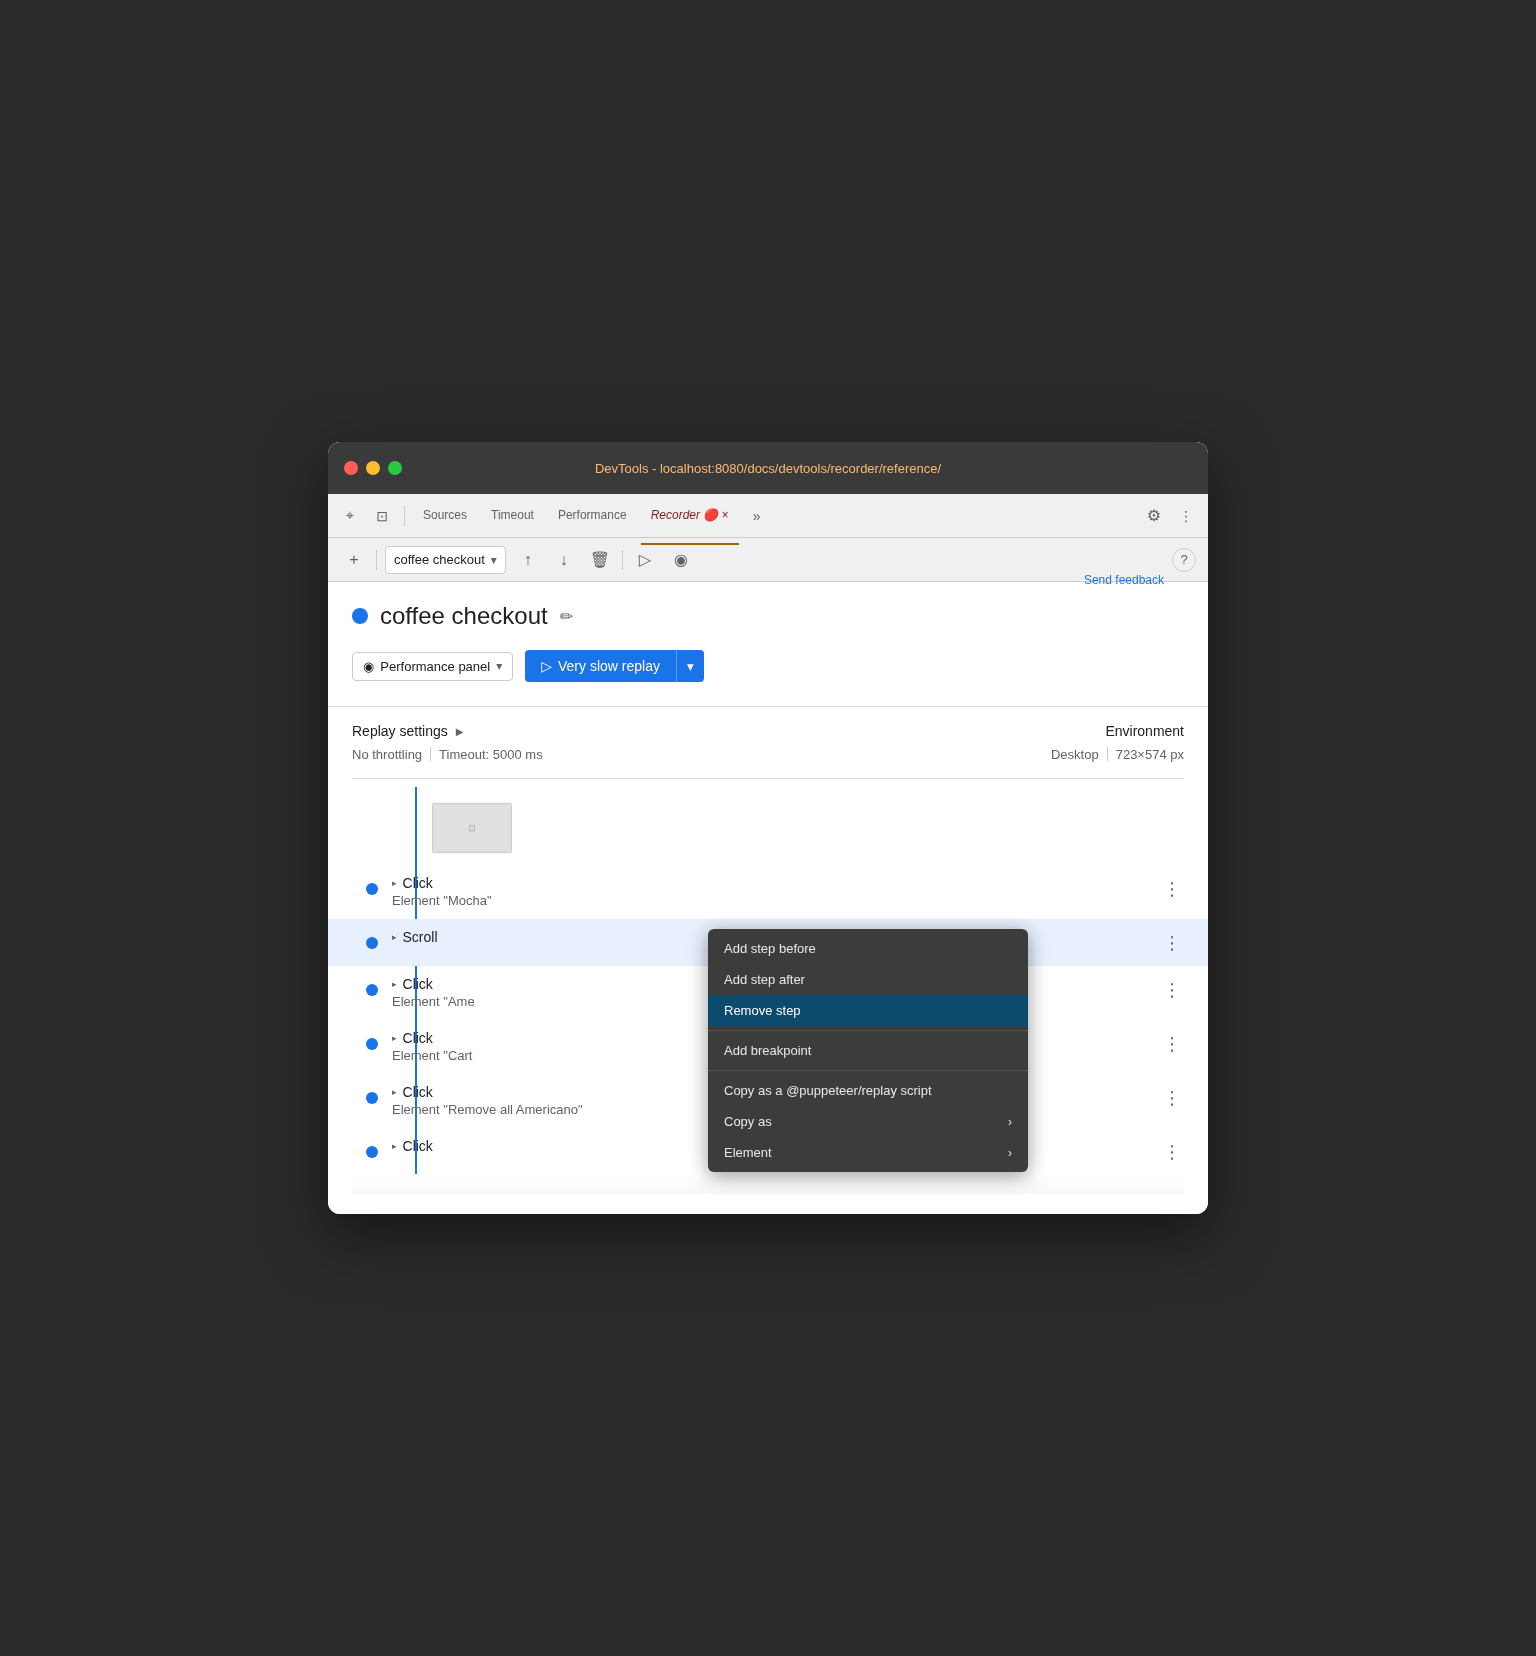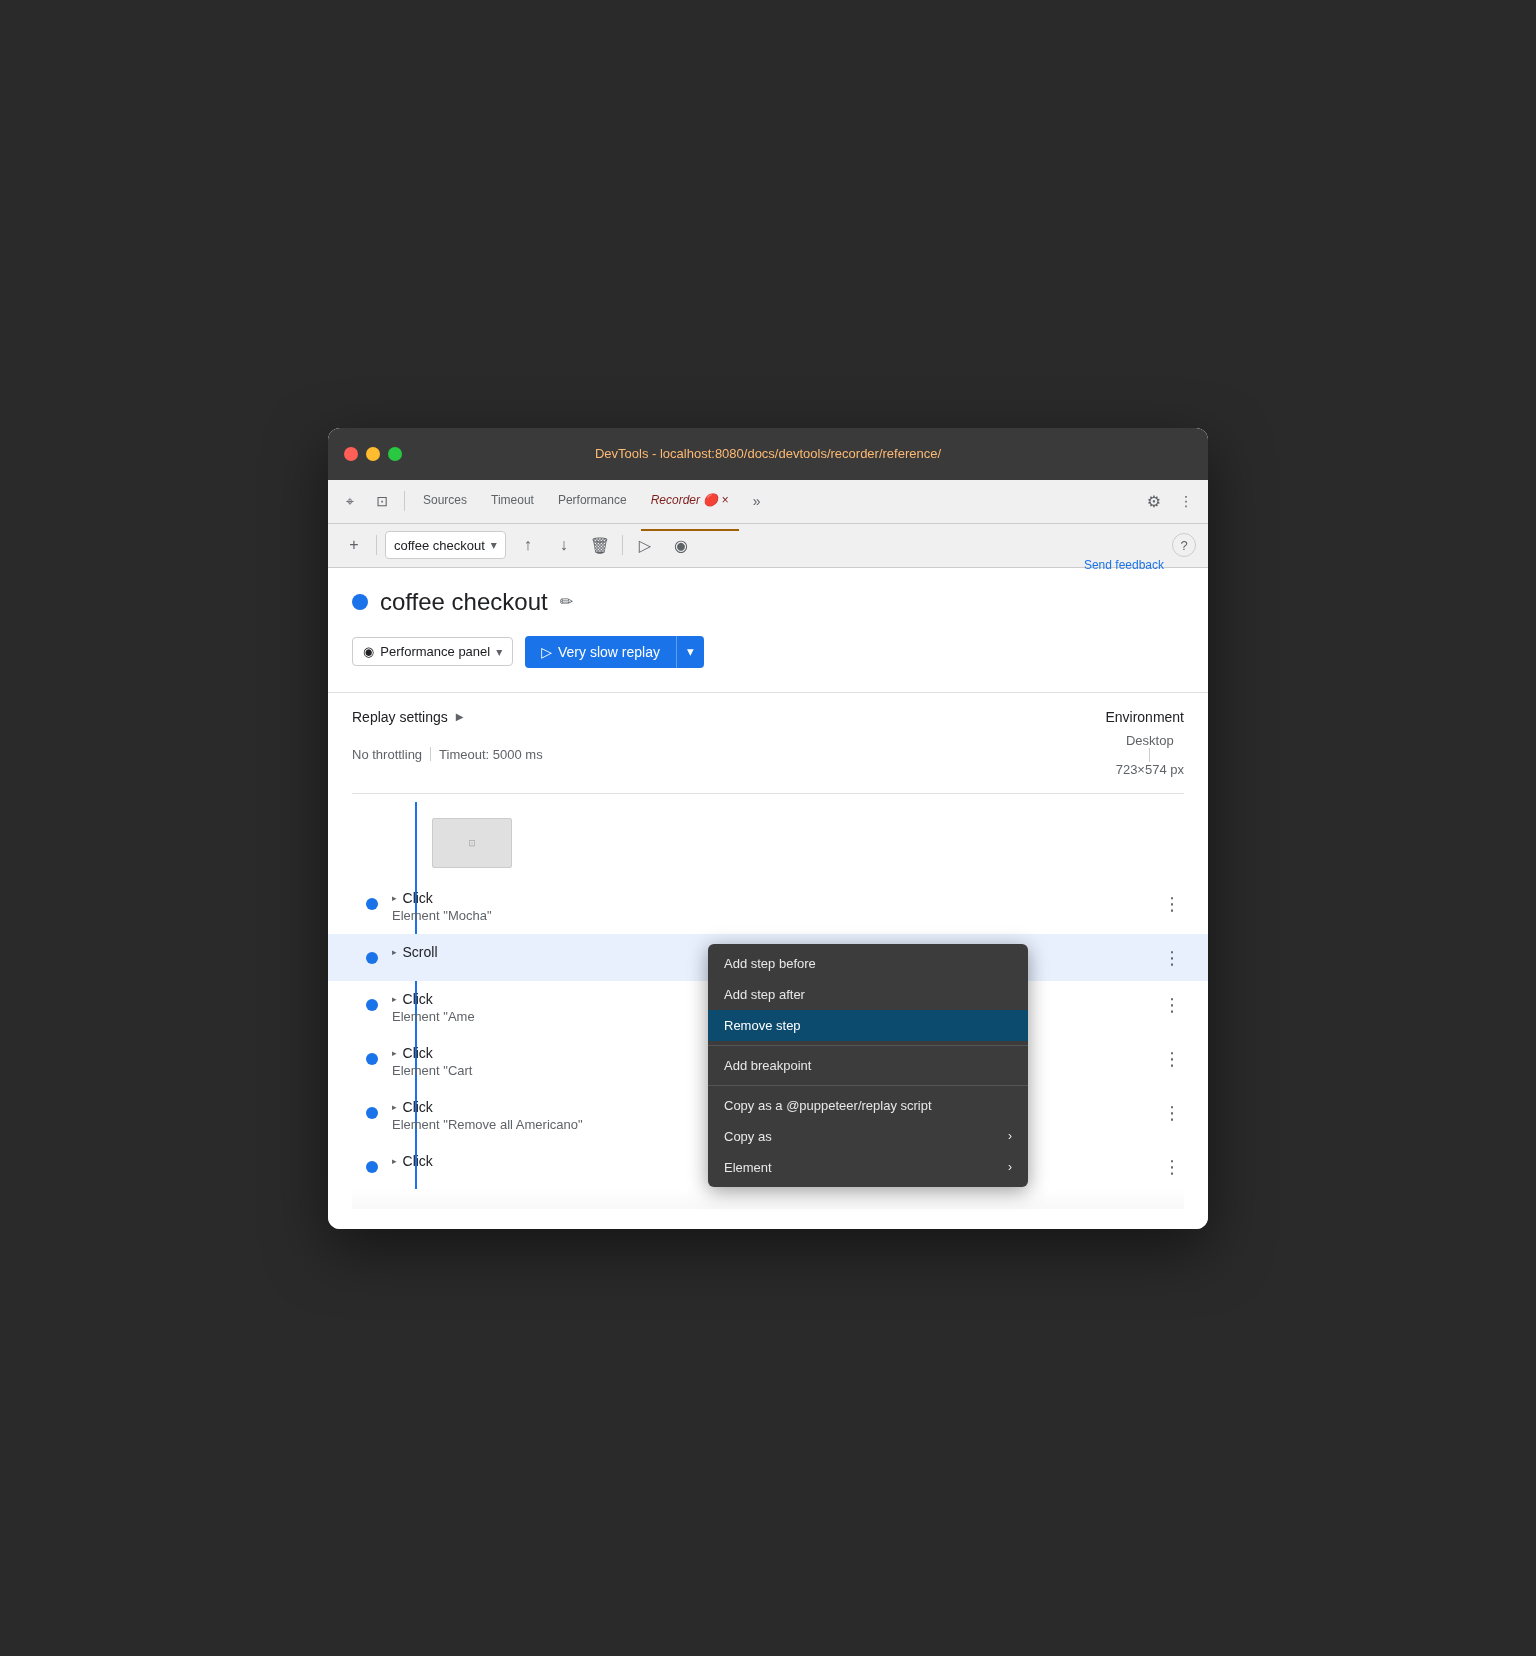--- a/index.html
+++ b/index.html
@@ -295,21 +295,21 @@
     }
     .replay-settings-meta {
       display: flex;
       align-items: center;
       justify-content: space-between;
       font-size: 13px;
       color: #5f6368;
     }
     .meta-left { display: flex; align-items: flex-start; gap: 0; }
     .meta-divider { width: 1px; height: 14px; background: #ccc; margin: 0 8px; }
-    .meta-right { display: flex; align-items: center; gap: 0; flex-direction: column; }
+    .meta-right { display: flex; align-items: flex-start; gap: 0; }
     .step-row {
       display: flex;
       align-items: flex-start;
       padding: 12px 0 12px 0;
       position: relative;
       border-bottom: 1px solid transparent;
     }
     .step-row.highlighted {
       background: #e8f0fe;
       margin: 0 -24px;

